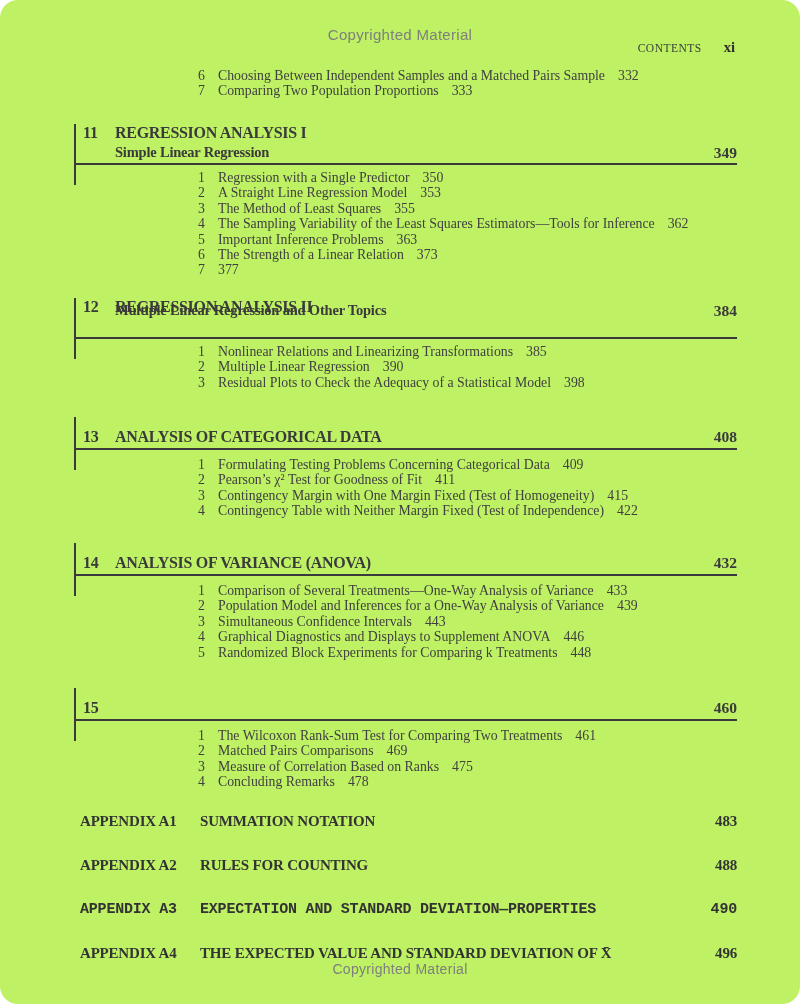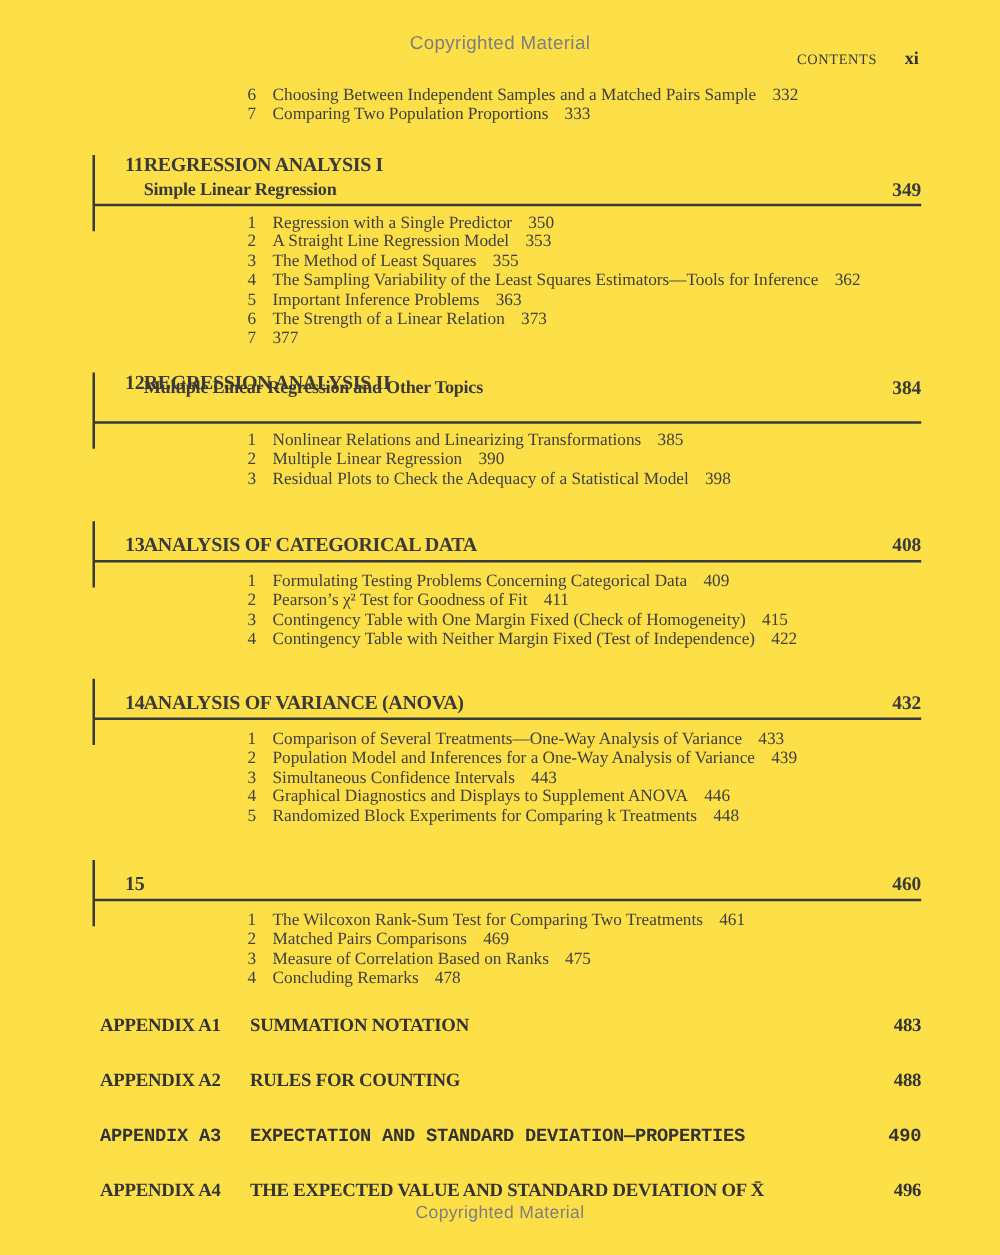--- a/index.html
+++ b/index.html
@@ -1,30 +1,30 @@
 <!DOCTYPE html>
 <html><head>
 <meta charset="utf-8">
 <style>
   html,body{margin:0;padding:0;background:#fff;}
-  .page{position:relative;width:800px;height:1004px;background:#fde047;overflow:hidden;
-        font-family:"Liberation Serif",serif;color:#3a3a3a;}
+  .page{position:relative;width:800px;height:1004px;background:#bef264;overflow:hidden;
+        font-family:"Liberation Serif",serif;color:#3a3a3a;border-radius:18px;}
   .wm{position:absolute;width:100%;text-align:center;
       font-family:"Liberation Sans",sans-serif;color:#7e7e7e;}
   .wm-top{top:26px;font-size:15px;letter-spacing:.3px;}
   .wm-bottom{top:961px;font-size:14px;letter-spacing:.3px;}
   .hdr{position:absolute;top:38px;right:65px;white-space:nowrap;}
   .hdr-label{font-size:11.5px;letter-spacing:.5px;color:#3a3a3a;}
   .hdr-page{font-size:14.5px;font-weight:bold;margin-left:22px;color:#2f2f2f;}
 
   .chapter{position:absolute;left:75px;width:662px;}
   .bar{position:absolute;left:-1px;top:0;width:2px;background:#3a3a3a;}
   .rule{position:absolute;left:0;right:0;height:2px;background:#3a3a3a;}
   .hrow{position:absolute;left:0;width:100%;height:20px;white-space:nowrap;}
-  .ch-num{position:absolute;left:25px;font-weight:bold;font-size:16px;letter-spacing:-.2px;}
+  .ch-num{position:absolute;left:8px;font-weight:bold;font-size:16px;letter-spacing:-.2px;}
   .ch-title{position:absolute;left:40px;font-weight:bold;font-size:16px;letter-spacing:-.3px;}
   .ch-sub{position:absolute;left:40px;font-weight:bold;font-size:14.5px;letter-spacing:-.2px;}
   .ch-page{position:absolute;right:0;font-weight:bold;font-size:15.5px;}
 
   .seclist{position:absolute;left:0;}
   .sec-row{display:flex;line-height:15.4px;font-size:13.8px;color:#404040;white-space:nowrap;}
   .sec-num{width:130px;text-align:right;flex:none;}
   .sec-title{padding-left:13px;}
   .sec-page{padding-left:13px;}
 
@@ -152,21 +152,21 @@
           <span class="sec-title">Formulating Testing Problems Concerning Categorical Data</span>
           <span class="sec-page">409</span>
         </div>
       <div class="sec-row">
           <span class="sec-num">2</span>
           <span class="sec-title">Pearson’s χ² Test for Goodness of Fit</span>
           <span class="sec-page">411</span>
         </div>
       <div class="sec-row">
           <span class="sec-num">3</span>
-          <span class="sec-title">Contingency Table with One Margin Fixed (Check of Homogeneity)</span>
+          <span class="sec-title">Contingency Margin with One Margin Fixed (Test of Homogeneity)</span>
           <span class="sec-page">415</span>
         </div>
       <div class="sec-row">
           <span class="sec-num">4</span>
           <span class="sec-title">Contingency Table with Neither Margin Fixed (Test of Independence)</span>
           <span class="sec-page">422</span>
         </div>
     </div>
   </div>
 

